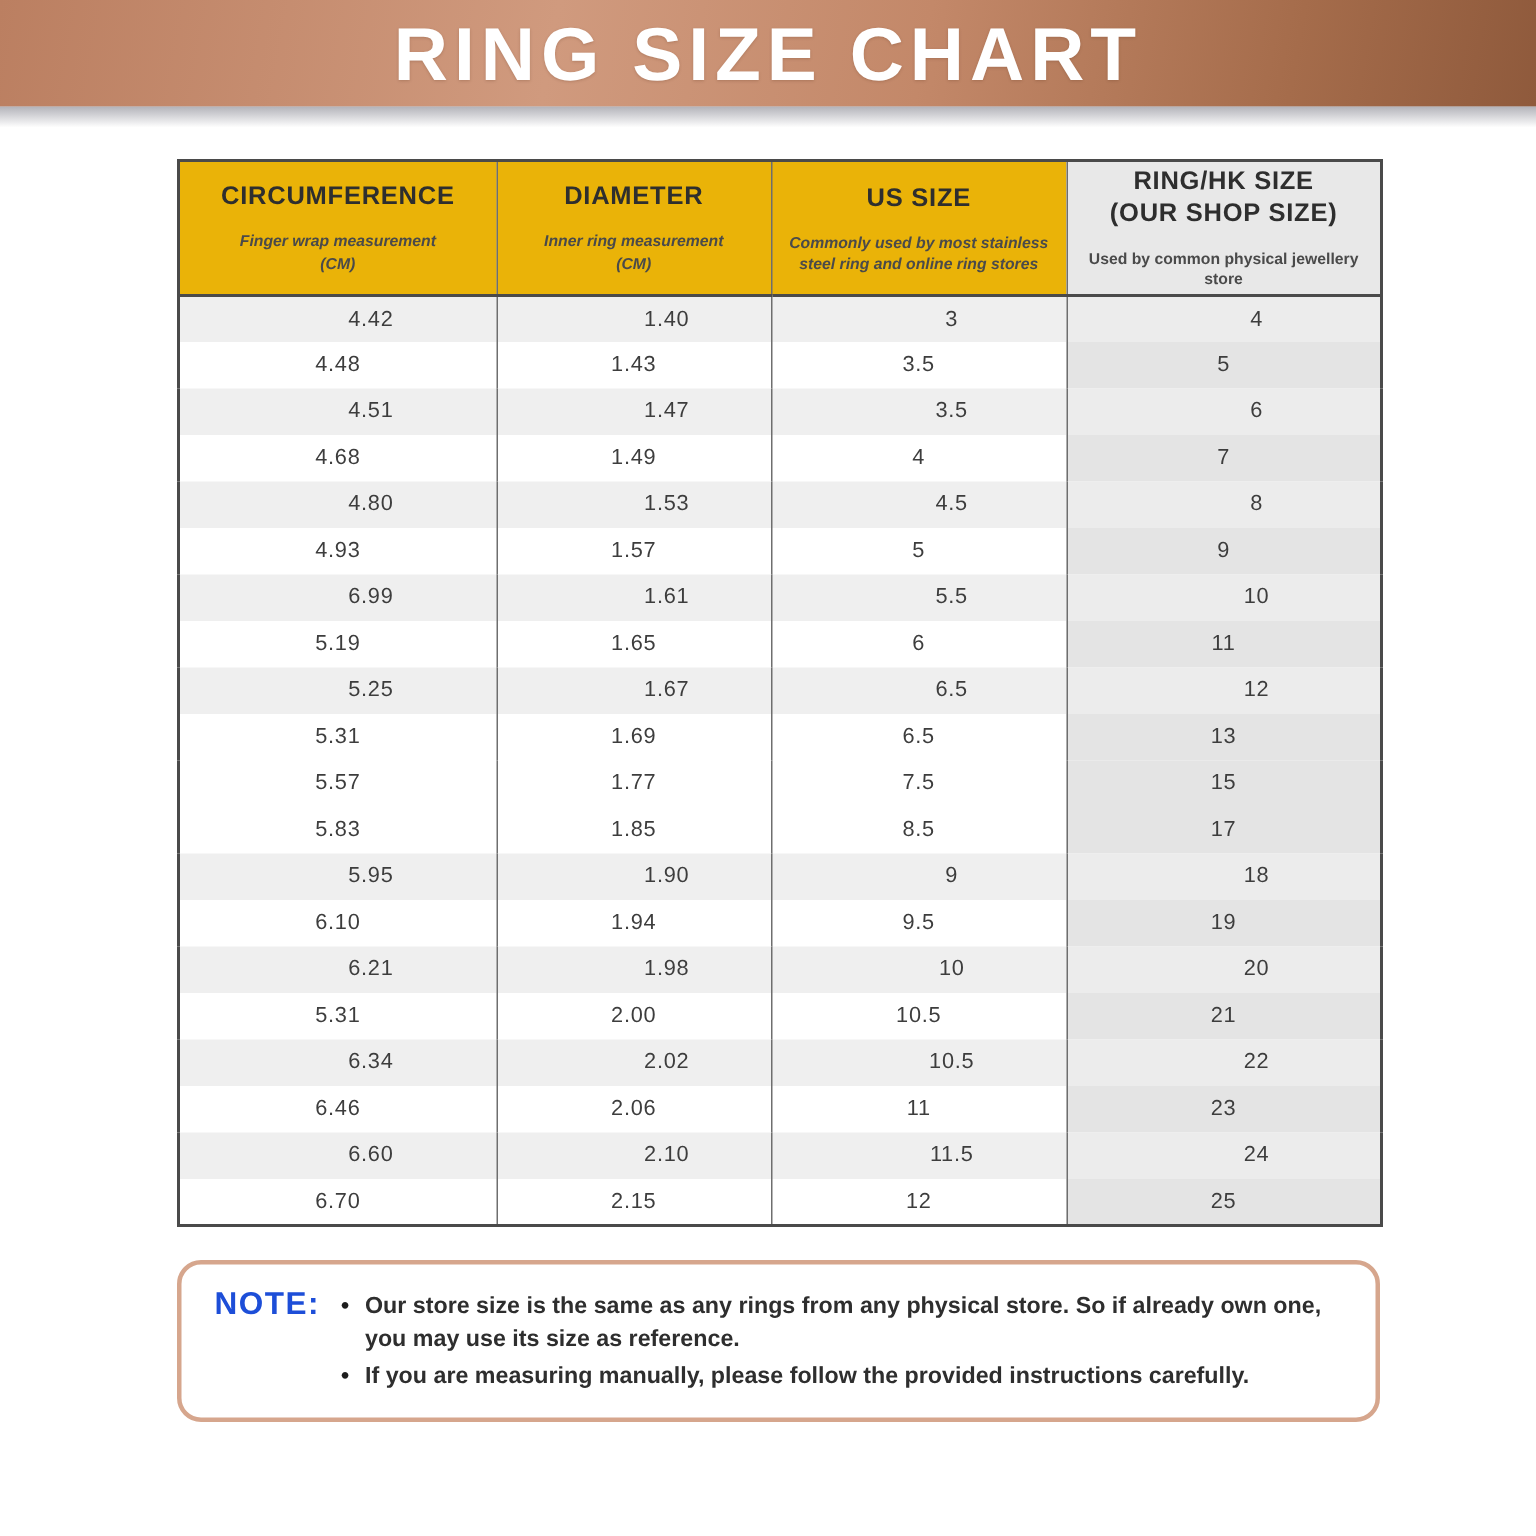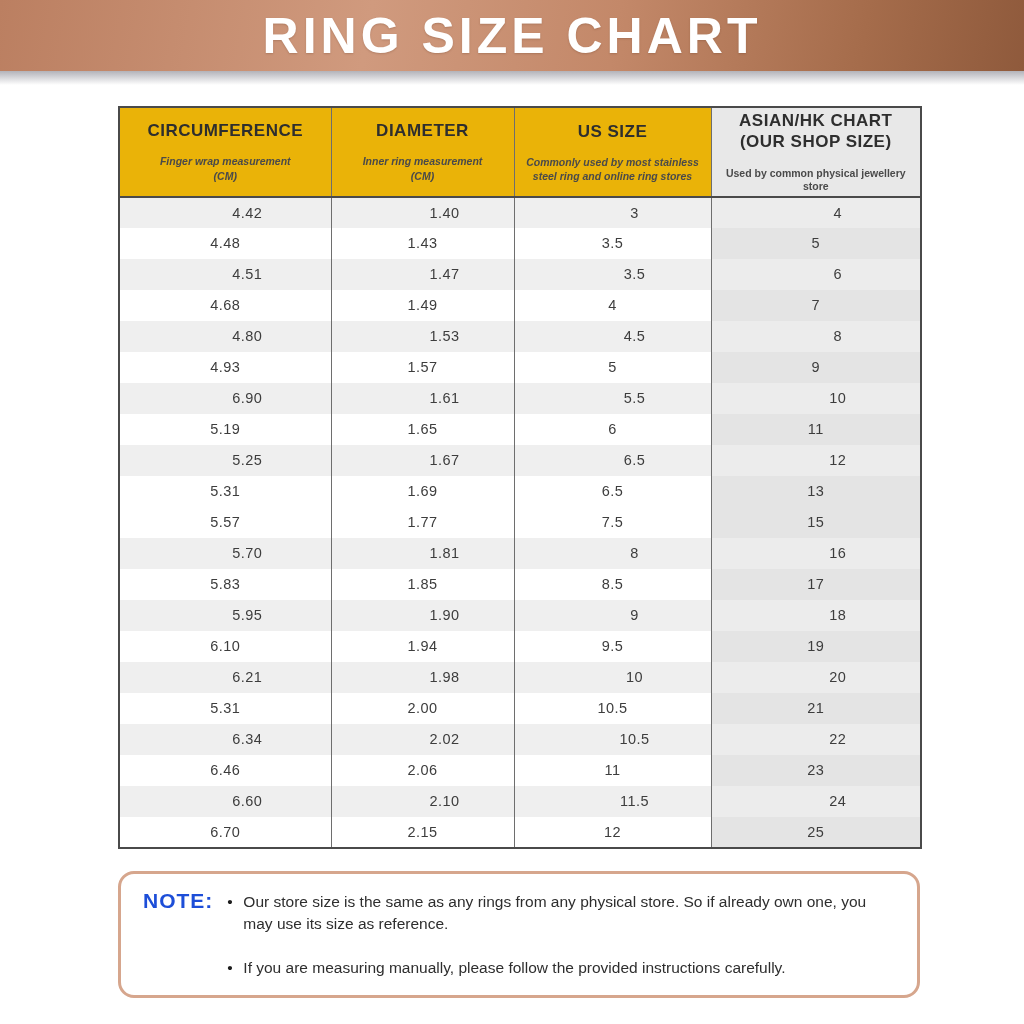--- a/index.html
+++ b/index.html
@@ -71,21 +71,21 @@
     width: 802px;
     margin: 22px 0 0 118px;
     border: 3px solid #d6a68d;
     border-radius: 16px;
     background: #ffffff;
     padding: 15px 20px 16px 22px;
     display: flex;
     gap: 14px;
   }
   .note-label { font-size: 21px; font-weight: 700; color: #1d4ed8; letter-spacing: 1px; white-space: nowrap; }
-  .note-items { display: flex; flex-direction: column; gap: 21px; padding-top: 2px; }
+  .note-items { display: flex; flex-direction: column; gap: 2px; padding-top: 2px; font-weight: bold; }
   .note-item { font-size: 15.5px; line-height: 1.45; color: #2e2e2e; padding-left: 16px; position: relative; max-width: 690px; }
   .note-item::before { content: "•"; position: absolute; left: 0; top: 0; color: #1d1d1d; }
 </style>
 </head>
 <body>
 
 <div class="banner">
   <div class="banner-title">RING SIZE CHART</div>
 </div>
 <div class="banner-shadow"></div>
@@ -107,21 +107,21 @@
       <th>
         <div class="th-title">DIAMETER</div>
         <div class="th-sub italic">Inner ring measurement</div>
         <div class="th-sub italic tight">(CM)</div>
       </th>
       <th>
         <div class="th-title">US SIZE</div>
         <div class="th-sub italic">Commonly used by most stainless steel ring and online ring stores</div>
       </th>
       <th class="col4">
-        <div class="th-title">ASIAN/HK CHART</div>
+        <div class="th-title">RING/HK SIZE</div>
         <div class="th-title">(OUR SHOP SIZE)</div>
         <div class="th-sub">Used by common physical jewellery store</div>
       </th>
     </tr>
   </thead>
   <tbody>
       <tr class="stripe">
         <td>4.42</td>
         <td>1.40</td>
         <td>3</td>
@@ -151,21 +151,21 @@
         <td>4.5</td>
         <td class="col4">8</td>
       </tr>
       <tr>
         <td>4.93</td>
         <td>1.57</td>
         <td>5</td>
         <td class="col4">9</td>
       </tr>
       <tr class="stripe">
-        <td>6.90</td>
+        <td>6.99</td>
         <td>1.61</td>
         <td>5.5</td>
         <td class="col4">10</td>
       </tr>
       <tr>
         <td>5.19</td>
         <td>1.65</td>
         <td>6</td>
         <td class="col4">11</td>
       </tr>
@@ -179,26 +179,20 @@
         <td>5.31</td>
         <td>1.69</td>
         <td>6.5</td>
         <td class="col4">13</td>
       </tr>
       <tr>
         <td>5.57</td>
         <td>1.77</td>
         <td>7.5</td>
         <td class="col4">15</td>
-      </tr>
-      <tr class="stripe">
-        <td>5.70</td>
-        <td>1.81</td>
-        <td>8</td>
-        <td class="col4">16</td>
       </tr>
       <tr>
         <td>5.83</td>
         <td>1.85</td>
         <td>8.5</td>
         <td class="col4">17</td>
       </tr>
       <tr class="stripe">
         <td>5.95</td>
         <td>1.90</td>

